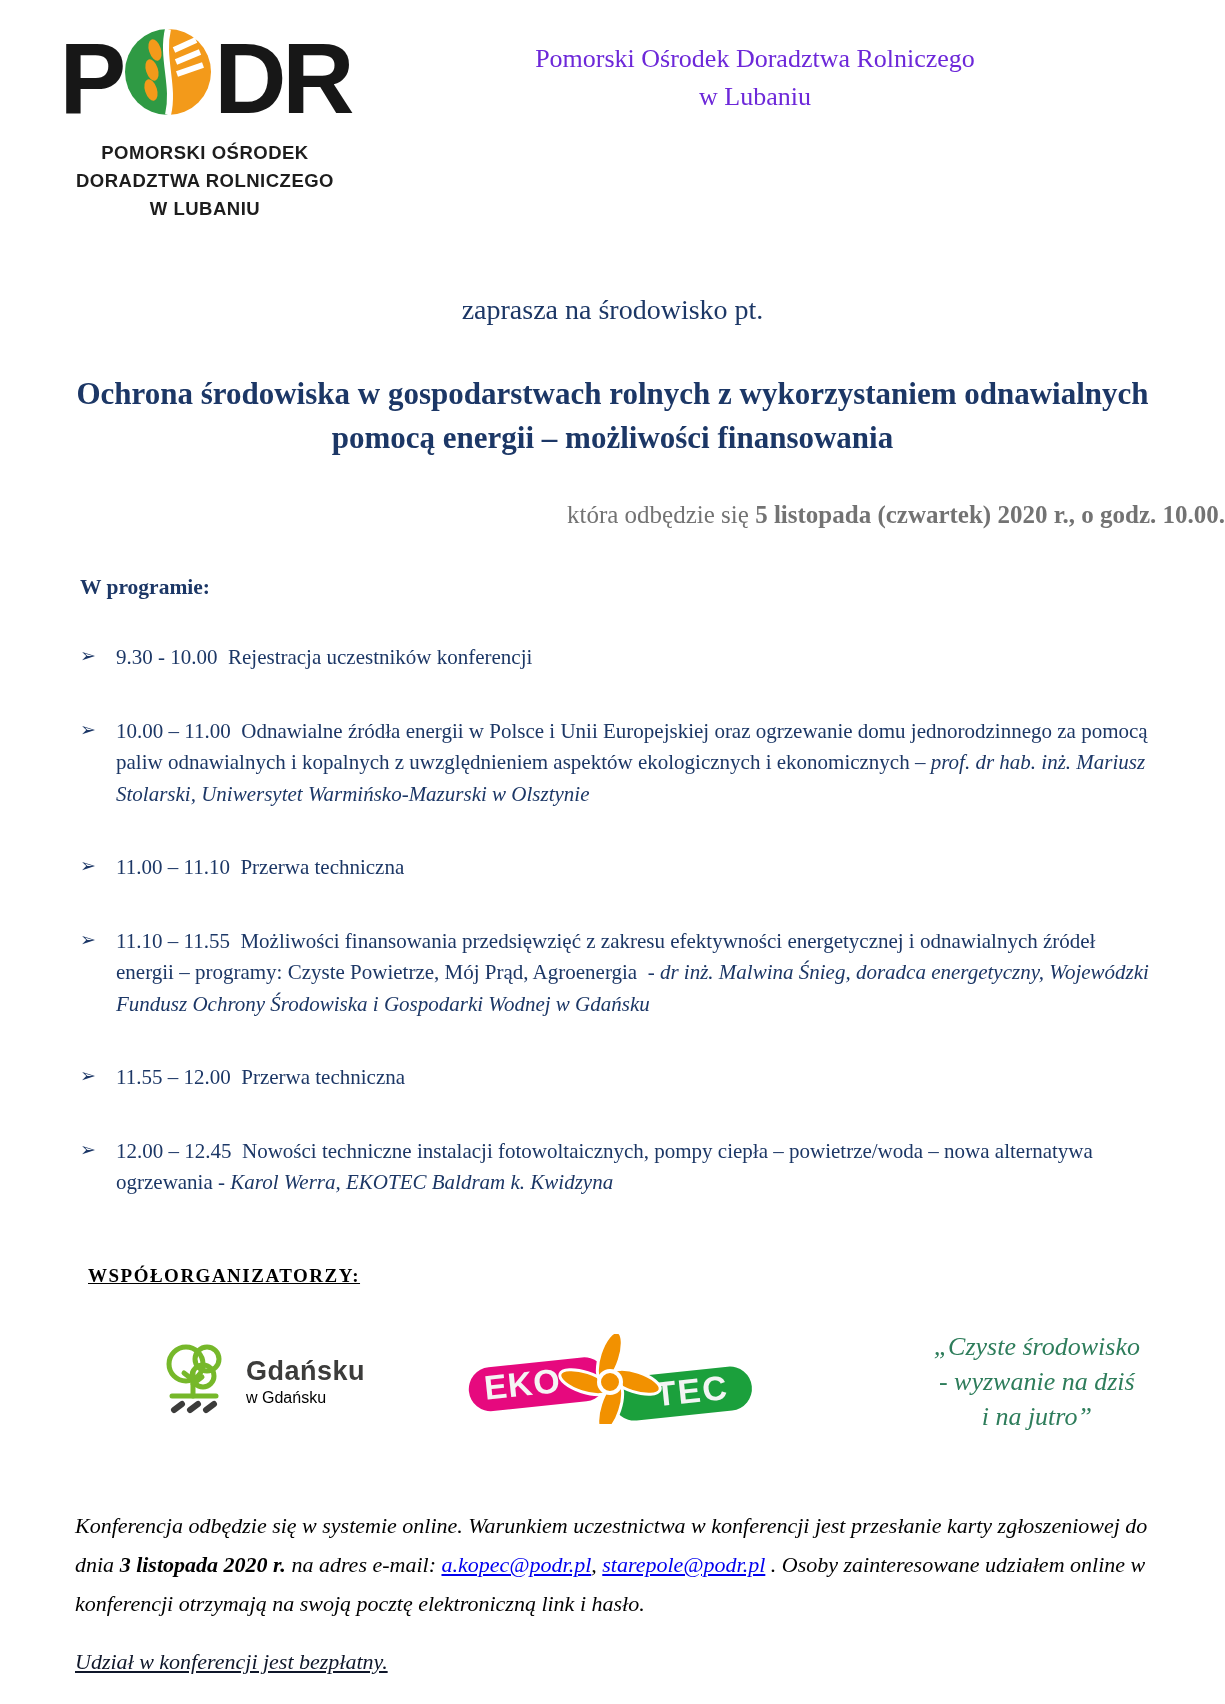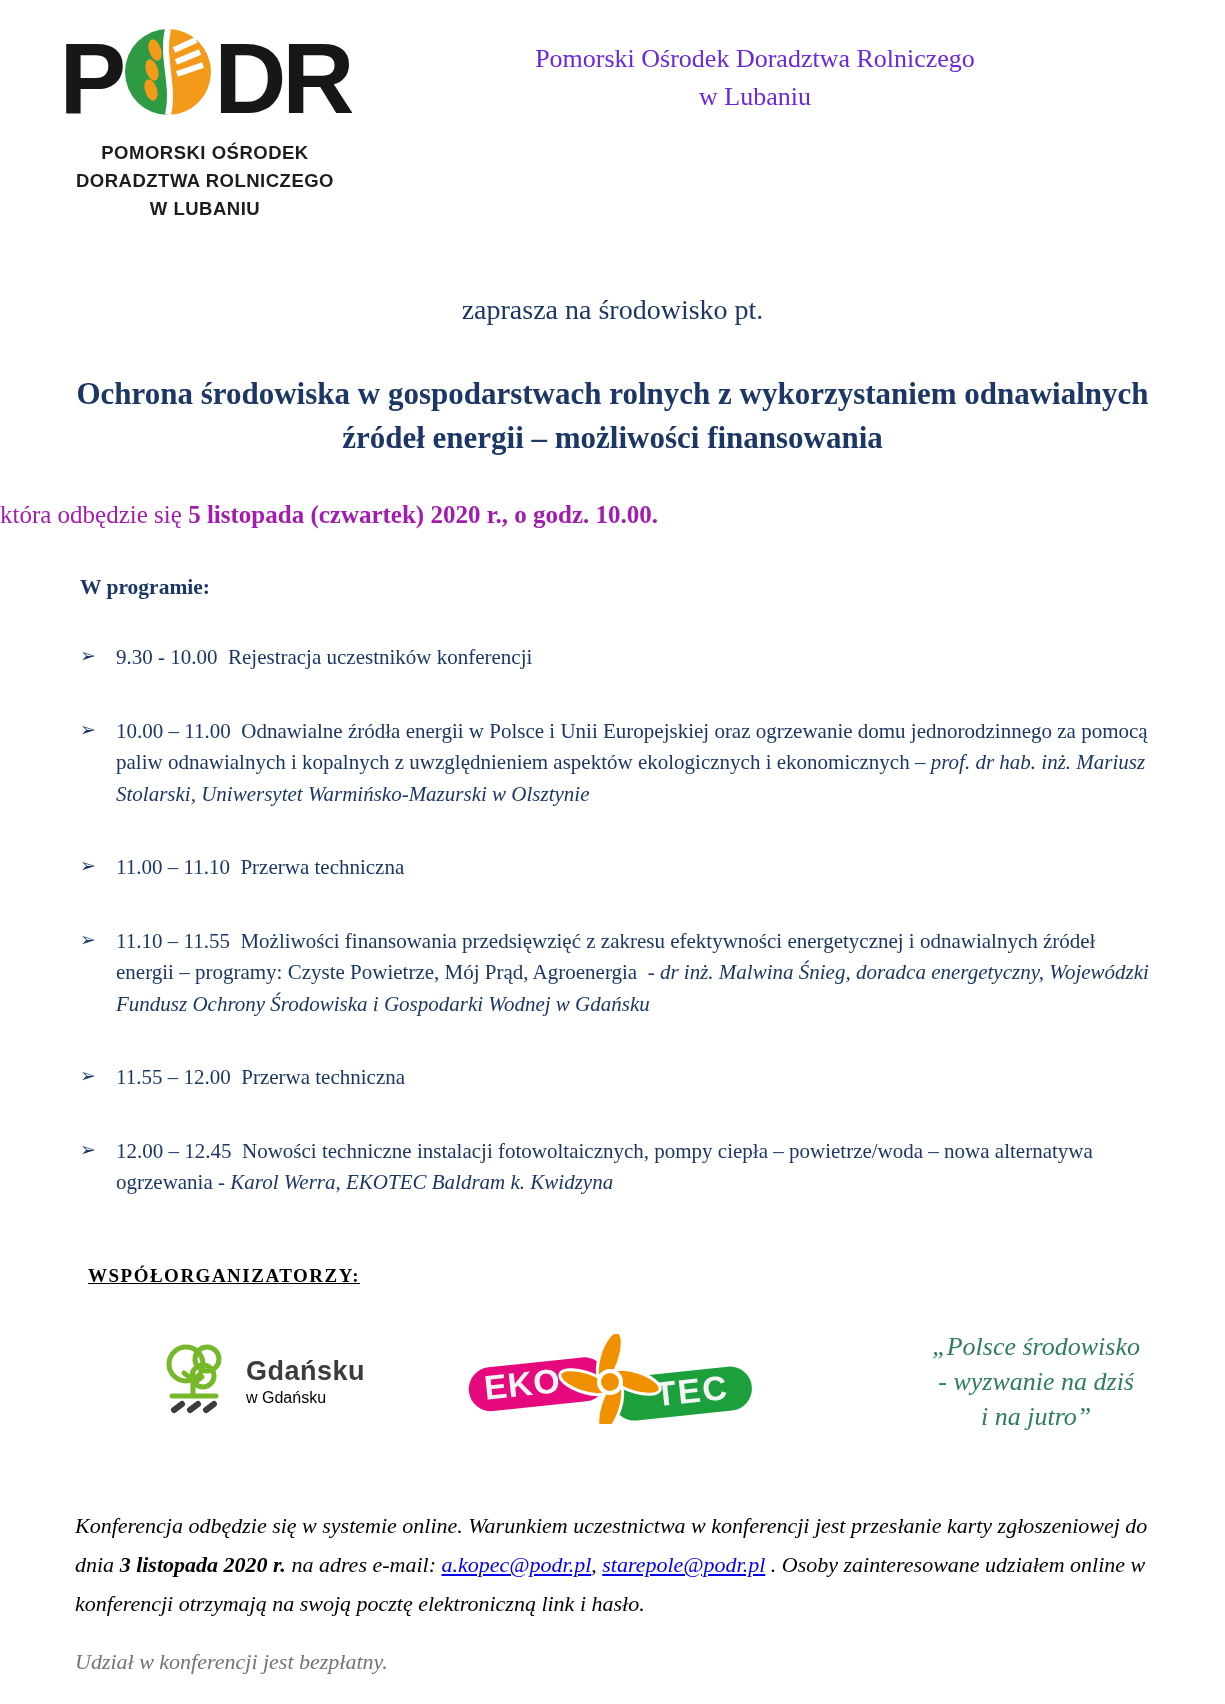--- a/index.html
+++ b/index.html
@@ -20,42 +20,42 @@
     font-size:100px;line-height:0.95;letter-spacing:-4px;color:#171717;}
   .logo-word .circ{margin:0 2px;}
   .logo-caption{margin-top:10px;font-family:"Liberation Sans",sans-serif;
     font-weight:bold;font-size:18.5px;line-height:1.5;letter-spacing:0.5px;color:#1d1d1d;}
   .header-text{flex:1;text-align:center;font-weight:normal;font-size:26px;
     line-height:1.45;padding-top:12px;color:#6d28d9;}
   
   .invite{margin-top:72px;text-align:center;font-size:28px;color:#1c3766;}
   .main-title{margin:46px 60px 0 60px;text-align:center;font-size:31px;
     font-weight:bold;color:#1c3766;line-height:1.4;}
-  .date-line{margin-top:42px;text-align:left;font-size:25px;color:#a21caf;}
+  .date-line{margin-top:42px;text-align:right;font-size:25px;color:#737373;}
   
   .program-heading{margin:46px 0 0 80px;font-size:21.5px;font-weight:bold;
     color:#1c3766;}
   .program-list{list-style:none;margin:8px 70px 0 80px;padding:0;}
   .program-list li{position:relative;padding-left:36px;margin-top:42px;
     font-size:21px;line-height:1.5;color:#1c3766;}
   .program-list .bullet{position:absolute;left:0;top:0;font-size:19px;color:#1c3766;}
   
   .coorg-heading{margin:66px 0 0 88px;font-size:19px;font-weight:bold;
     letter-spacing:1.5px;text-decoration:underline;color:#000;}
   .logos-row{display:flex;align-items:center;margin-top:42px;padding:0 85px 0 160px;}
   .wfos{display:flex;align-items:center;}
   .wfos-text{margin-left:14px;font-family:"Liberation Sans",sans-serif;}
   .wfos-name{font-weight:bold;font-size:27px;color:#3c3c3b;letter-spacing:0.5px;}
   .wfos-sub{font-size:16px;color:#000000;margin-top:2px;}
   .ekotec{margin-left:95px;}
   .quote{margin-left:auto;text-align:center;font-style:italic;font-size:26px;
     line-height:1.35;color:#2e7d5b;}
   
   .info-para{margin:72px 70px 0 75px;font-style:italic;font-size:22px;line-height:1.78;color:#000;}
-  .free-line{margin:26px 70px 0 75px;font-style:italic;font-size:22px;color:#737373;}
+  .free-line{margin:26px 70px 0 75px;font-style:italic;font-size:22px;color:#0f172a;text-decoration:underline;}
   
   .seg-normal{}
   .seg-bold{font-weight:bold;}
   .seg-italic{font-style:italic;}
   .seg-link{color:#0000ee;text-decoration:underline;cursor:pointer;}
 </style>
 </head>
 <body>
 
 <div class="page">
@@ -86,21 +86,21 @@
       </div>
     </div>
     <div class="header-text">
       <div>Pomorski Ośrodek Doradztwa Rolniczego</div>
       <div>w Lubaniu</div>
     </div>
   </div>
 
   <div class="invite">zaprasza na środowisko pt.</div>
 
-  <div class="main-title">Ochrona środowiska w gospodarstwach rolnych z wykorzystaniem odnawialnych źródeł energii – możliwości finansowania</div>
+  <div class="main-title">Ochrona środowiska w gospodarstwach rolnych z wykorzystaniem odnawialnych pomocą energii – możliwości finansowania</div>
 
   <div class="date-line"><span class="seg-normal">która odbędzie się </span><span class="seg-bold">5 listopada (czwartek) 2020 r., o godz. 10.00.</span></div>
 
   <div class="program-heading">W programie:</div>
 
   <ul class="program-list">
     <li>
       <span class="bullet">➢</span>
       <span><span class="seg-normal">9.30 - 10.00&nbsp; Rejestracja uczestników konferencji</span></span>
     </li>
@@ -171,21 +171,21 @@
             <ellipse cx="-24" cy="8" rx="26" ry="10" transform="rotate(18)"></ellipse>
             <ellipse cx="8" cy="24" rx="10" ry="26" transform="rotate(18)"></ellipse>
             <ellipse cx="-8" cy="-24" rx="10" ry="26" transform="rotate(18)"></ellipse>
           </g>
           <circle cx="0" cy="0" r="11" fill="#f29100" stroke="#ffffff" stroke-width="4"></circle>
         </g>
       </svg>
     </div>
 
     <div class="quote">
-      <div>„Polsce środowisko</div>
+      <div>„Czyste środowisko</div>
       <div>- wyzwanie na dziś</div>
       <div>i na jutro”</div>
     </div>
   </div>
 
   <div class="info-para"><span class="seg-normal">Konferencja odbędzie się w systemie online. Warunkiem uczestnictwa w konferencji jest przesłanie karty zgłoszeniowej do dnia </span><span class="seg-bold">3 listopada 2020 r.</span><span class="seg-normal"> na adres e-mail: </span><span class="seg-link">a.kopec@podr.pl</span><span class="seg-normal">, </span><span class="seg-link">starepole@podr.pl</span><span class="seg-normal"> . Osoby zainteresowane udziałem online w konferencji otrzymają na swoją pocztę elektroniczną link i hasło.</span></div>
 
   <div class="free-line">Udział w konferencji jest bezpłatny.</div>
 
 </div>

